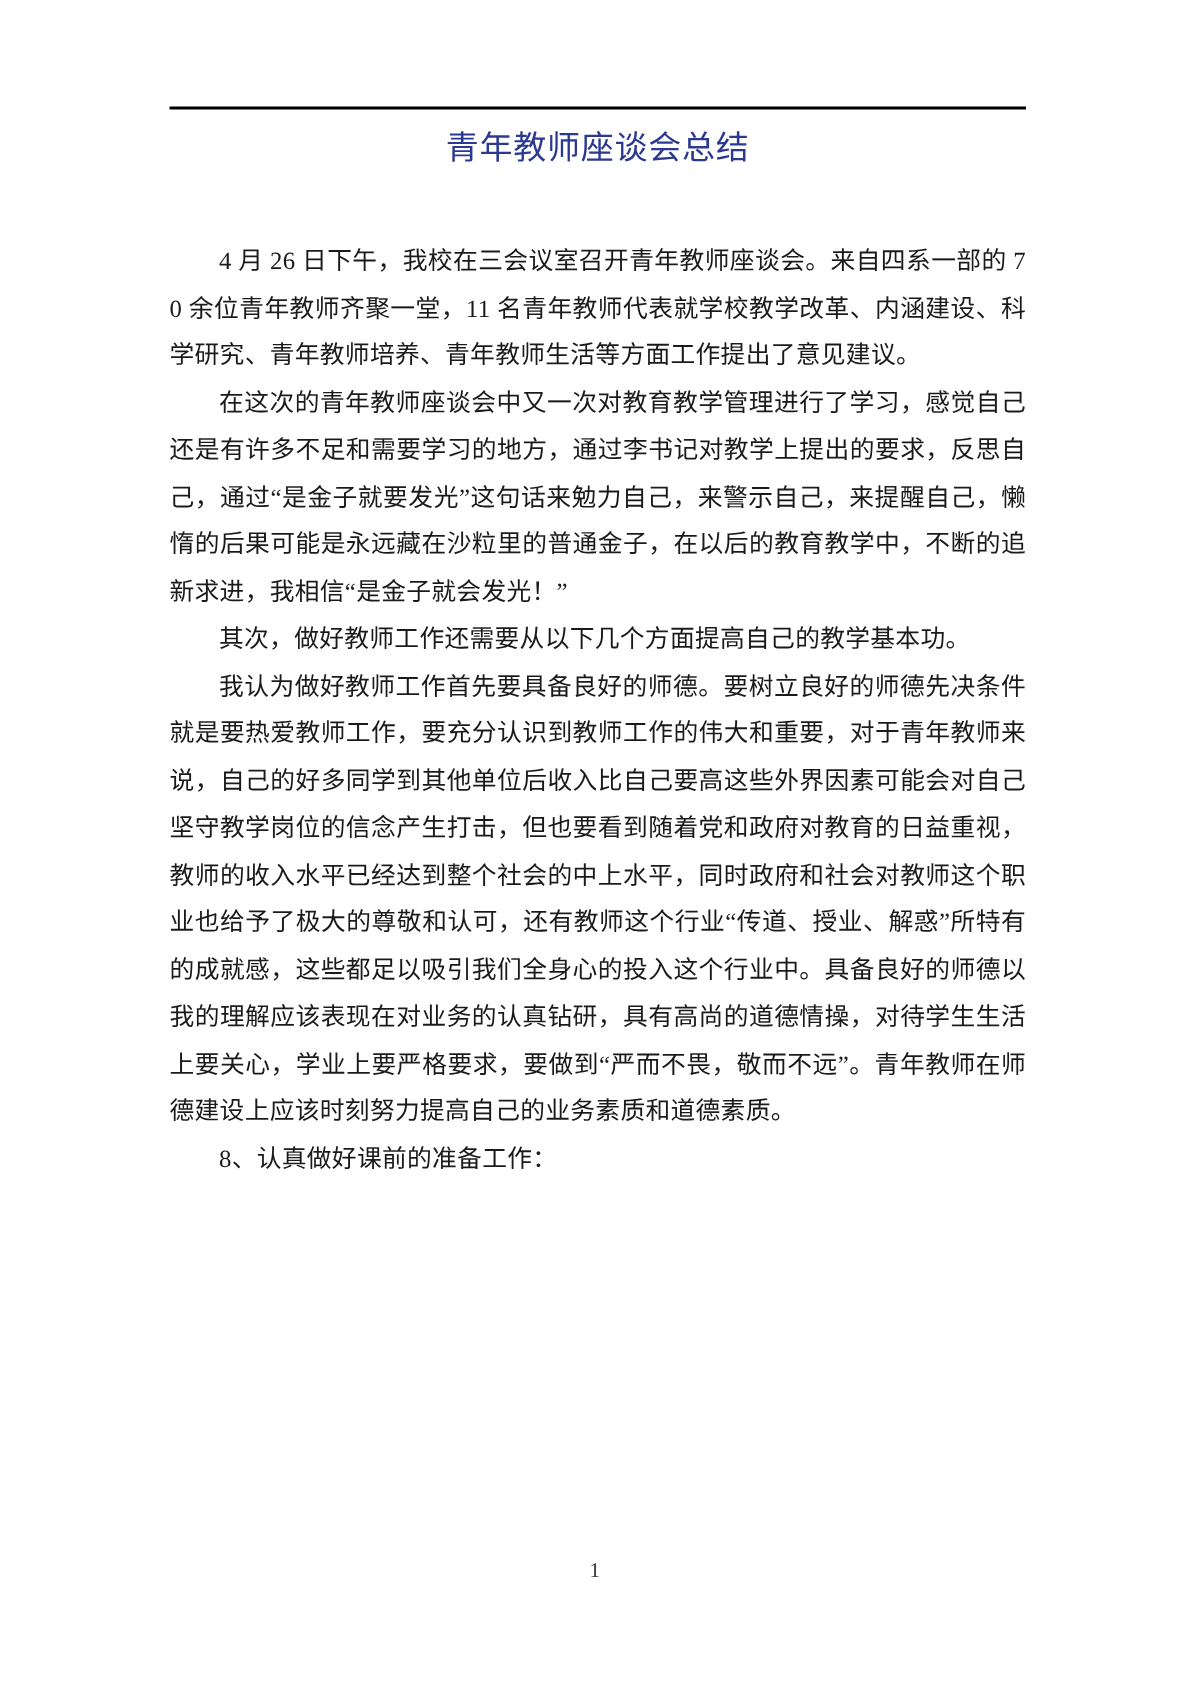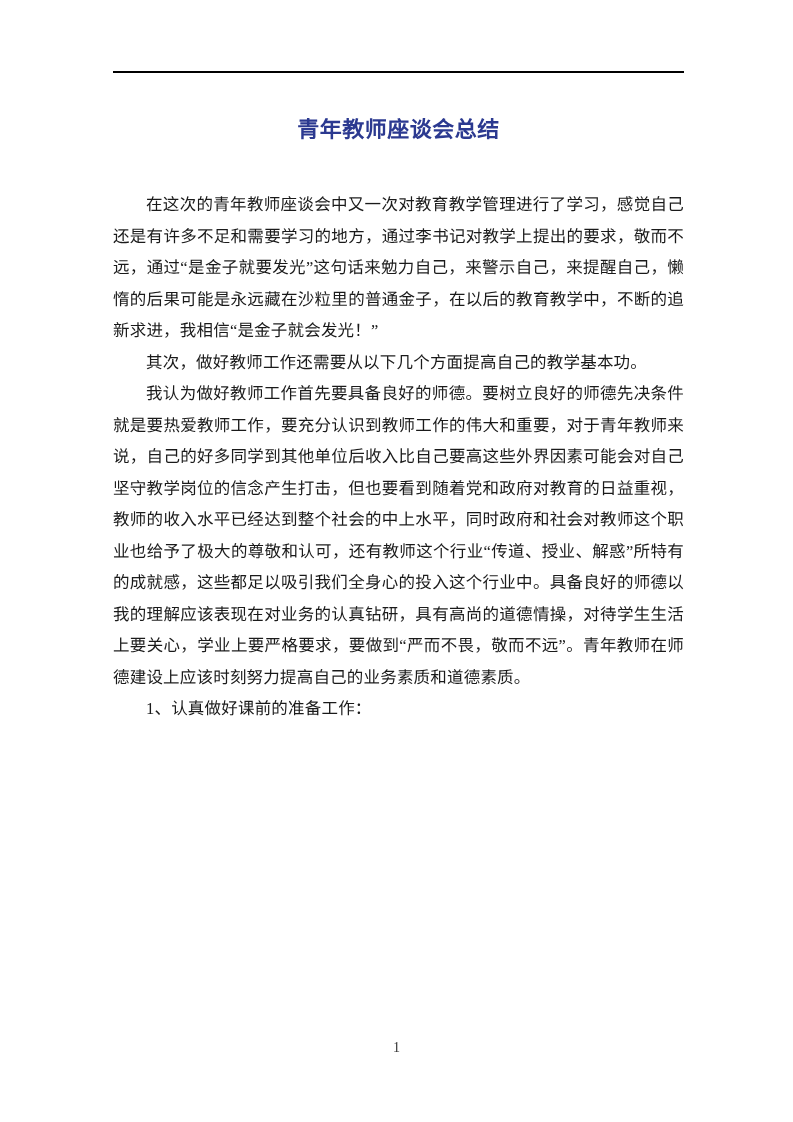--- a/index.html
+++ b/index.html
@@ -25,25 +25,25 @@
     border-top: 2px solid #000000;
   }
   .content {
     position: absolute;
     left: 113px;
     top: 0;
     width: 571px;
   }
   .doc-title {
     margin: 0;
-    padding-top: 113px;
+    padding-top: 82px;
     height: 33px;
     text-align: center;
     font-family: "Liberation Sans", "DejaVu Sans", sans-serif;
-    font-weight: 700;
+    font-weight: 400;
     font-size: 22px;
     line-height: 33px;
     letter-spacing: 0.5px;
   }
   .body-text {
     margin-top: 43px;
   }
   .body-text p {
     margin: 0;
     padding: 0;
@@ -71,22 +71,23 @@
 <body>
 
 <div class="page">
 
   <div class="header-rule" style="border-top-color: rgb(0, 0, 0);"></div>
 
   <div class="content">
     <h1 class="doc-title" style="color: rgb(43, 57, 144);">青年教师座谈会总结</h1>
 
     <div class="body-text">
-      <p>在这次的青年教师座谈会中又一次对教育教学管理进行了学习，感觉自己还是有许多不足和需要学习的地方，通过李书记对教学上提出的要求，敬而不远，通过“是金子就要发光”这句话来勉力自己，来警示自己，来提醒自己，懒惰的后果可能是永远藏在沙粒里的普通金子，在以后的教育教学中，不断的追新求进，我相信“是金子就会发光！”</p>
+      <p>4 月 26 日下午，我校在三会议室召开青年教师座谈会。来自四系一部的 70 余位青年教师齐聚一堂，11 名青年教师代表就学校教学改革、内涵建设、科学研究、青年教师培养、青年教师生活等方面工作提出了意见建议。</p>
+      <p>在这次的青年教师座谈会中又一次对教育教学管理进行了学习，感觉自己还是有许多不足和需要学习的地方，通过李书记对教学上提出的要求，反思自己，通过“是金子就要发光”这句话来勉力自己，来警示自己，来提醒自己，懒惰的后果可能是永远藏在沙粒里的普通金子，在以后的教育教学中，不断的追新求进，我相信“是金子就会发光！”</p>
       <p>其次，做好教师工作还需要从以下几个方面提高自己的教学基本功。</p>
       <p>我认为做好教师工作首先要具备良好的师德。要树立良好的师德先决条件就是要热爱教师工作，要充分认识到教师工作的伟大和重要，对于青年教师来说，自己的好多同学到其他单位后收入比自己要高这些外界因素可能会对自己坚守教学岗位的信念产生打击，但也要看到随着党和政府对教育的日益重视，教师的收入水平已经达到整个社会的中上水平，同时政府和社会对教师这个职业也给予了极大的尊敬和认可，还有教师这个行业“传道、授业、解惑”所特有的成就感，这些都足以吸引我们全身心的投入这个行业中。具备良好的师德以我的理解应该表现在对业务的认真钻研，具有高尚的道德情操，对待学生生活上要关心，学业上要严格要求，要做到“严而不畏，敬而不远”。青年教师在师德建设上应该时刻努力提高自己的业务素质和道德素质。</p>
-      <p>1、认真做好课前的准备工作：</p>
+      <p>8、认真做好课前的准备工作：</p>
     </div>
   </div>
 
   <div class="page-number">1</div>
 
 </div>
 
 </body></html>

